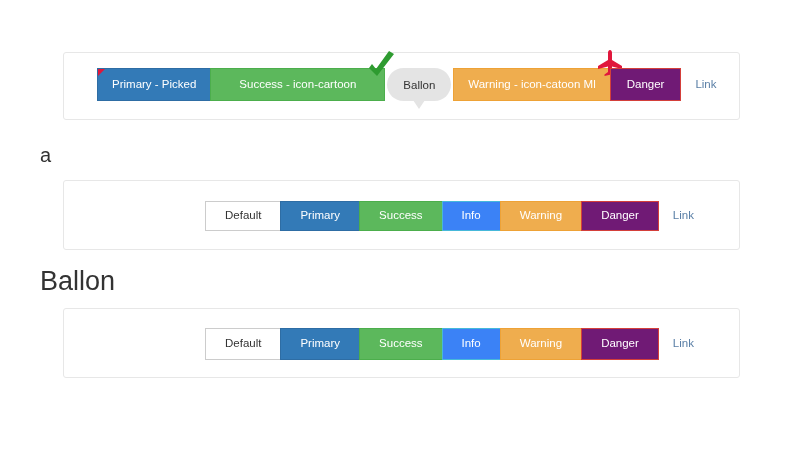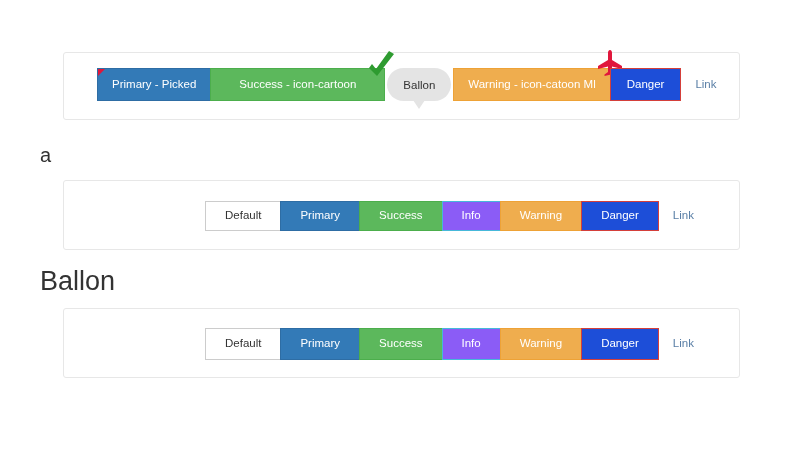--- a/index.html
+++ b/index.html
@@ -65,23 +65,23 @@
     display: flex;
     align-items: center;
     justify-content: center;
     white-space: nowrap;
     cursor: pointer;
     position: relative;
   }
   .btn-default { background:#ffffff; color:#333333; border-color:#cccccc; }
   .btn-primary { background:#337ab7; color:#ffffff; border-color:#2e6da4; }
   .btn-success { background:#5cb85c; color:#ffffff; border-color:#4cae4c; }
-  .btn-info    { background:#8b5cf6; color:#ffffff; border-color:#46b8da; }
+  .btn-info    { background:#3b82f6; color:#ffffff; border-color:#46b8da; }
   .btn-warning { background:#efad4e; color:#ffffff; border-color:#eea236; }
-  .btn-danger  { background:#1d4ed8; color:#ffffff; border-color:#d43f3a; }
+  .btn-danger  { background:#701a75; color:#ffffff; border-color:#d43f3a; }
   .btn-link    {
     background: transparent;
     color: #5a7fa6;
     border-color: transparent;
     text-decoration: none;
   }
 
   
   .joined .btn + .btn { margin-left: -1px; }
 

